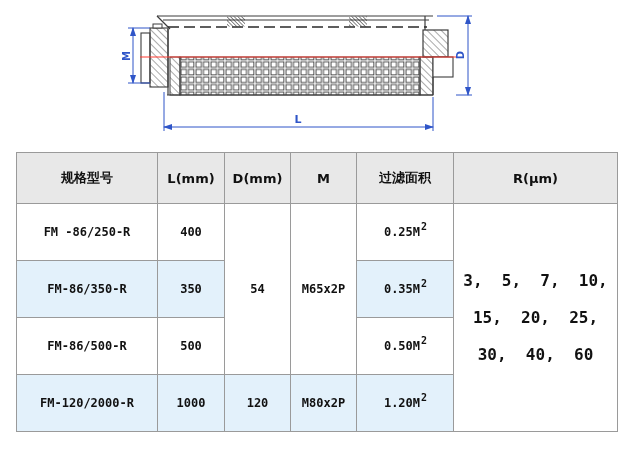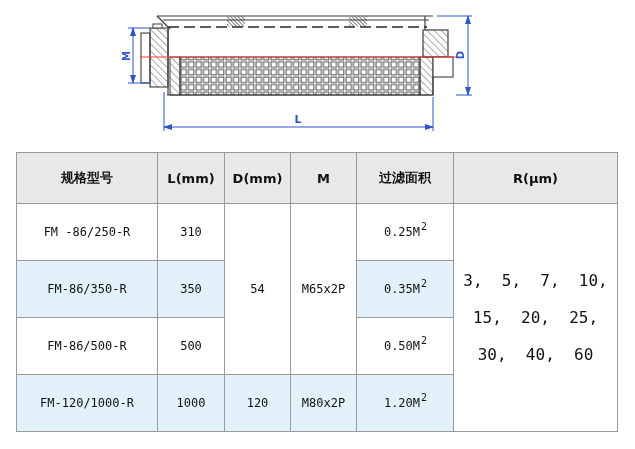--- a/index.html
+++ b/index.html
@@ -2,21 +2,21 @@
 <html><head>
 <meta charset="utf-8">
 <style>
   html,body{margin:0;padding:0;background:#ffffff;}
   .page{position:relative;width:635px;height:449px;background:#ffffff;overflow:hidden;
         font-family:"DejaVu Sans Mono","Liberation Mono",monospace;color:#111;}
   .drawing{position:absolute;left:0;top:0;width:635px;height:152px;}
   .spec-table{position:absolute;left:16px;top:152px;width:601px;border-collapse:collapse;
               table-layout:fixed;background:#fff;}
   .spec-table th,.spec-table td{border:1px solid #9a9a9a;text-align:center;vertical-align:middle;
-              padding:0;overflow:hidden;}
+              padding:0;overflow:hidden;font-weight:bold;}
   .spec-table{border:1px solid #878787;}
   .spec-table thead th{height:50px;background:#e8e8e8;font-weight:bold;font-size:13px;
               font-family:"DejaVu Sans","Liberation Sans",sans-serif;}
   .spec-table tbody td{height:56px;font-size:12px;background:#ffffff;}
   .spec-table td.alt{background:#e3f1fb;margin-left:24px;}
   .spec-table td.model{letter-spacing:0;}
   .sup{display:inline-block;font-size:10px;position:relative;top:-6px;left:1px;}
   .r-cell div{white-space:pre;line-height:37px;font-size:16px;}
   .ws{white-space:pre;}
 </style>
@@ -108,42 +108,42 @@
         <th>L(mm)</th>
         <th>D(mm)</th>
         <th>M</th>
         <th>过滤面积</th>
         <th>R(μm)</th>
       </tr>
     </thead>
     <tbody>
       <tr>
         <td class="model ws">FM -86/250-R</td>
-        <td>310</td>
+        <td>400</td>
         <td rowspan="3">54</td>
         <td rowspan="3">M65x2P</td>
         <td><span>0.25M</span><span class="sup">2</span></td>
         <td rowspan="4" class="r-cell">
           <div>3,  5,  7,  10,</div>
           <div>15,  20,  25,</div>
           <div>30,  40,  60</div>
         </td>
       </tr>
       <tr>
         <td class="alt model ws">FM-86/350-R</td>
         <td class="alt">350</td>
         <td class="alt"><span>0.35M</span><span class="sup">2</span></td>
       </tr>
       <tr>
         <td class="model ws">FM-86/500-R</td>
         <td>500</td>
         <td><span>0.50M</span><span class="sup">2</span></td>
       </tr>
       <tr>
-        <td class="alt model ws">FM-120/1000-R</td>
+        <td class="alt model ws">FM-120/2000-R</td>
         <td class="alt">1000</td>
         <td class="alt">120</td>
         <td class="alt">M80x2P</td>
         <td class="alt"><span>1.20M</span><span class="sup">2</span></td>
       </tr>
     </tbody>
   </table>
 
 </div>
 

